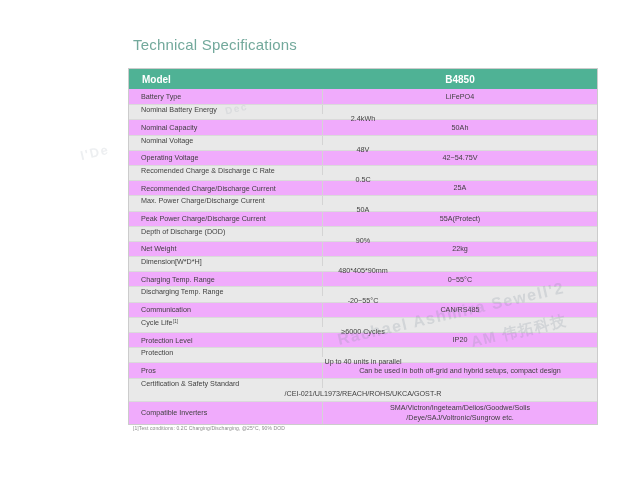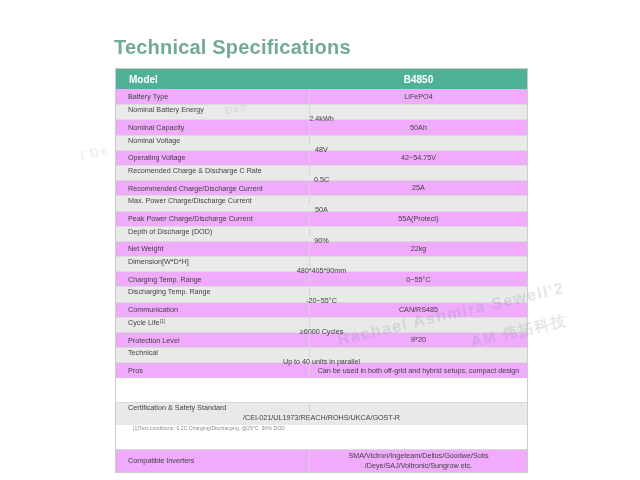--- a/index.html
+++ b/index.html
@@ -2,43 +2,43 @@
 <html><head>
 <meta charset="utf-8">
 <style>
   html,body{margin:0;padding:0;}
   body{
     width:640px;height:480px;position:relative;overflow:hidden;
     background:#ffffff;
     font-family:"Liberation Sans", sans-serif;
   }
   .page-title{
-    position:absolute;left:114px;top:36px;
-    font-size:20px;font-weight:700;color:var(--title-color,#73a99c);
+    position:absolute;left:133px;top:36px;
+    font-size:15px;font-weight:400;color:var(--title-color,#73a99c);
     letter-spacing:0.2px;
   }
   .spec-table{
-    position:absolute;left:115px;top:68px;width:413px;
+    position:absolute;left:128px;top:68px;width:470px;
     border:1px solid #cccccc;box-sizing:border-box;background:#ffffff;
   }
   .thead{
     display:flex;height:20px;align-items:center;
     background:var(--accent,#4fb295);color:#ffffff;
     font-size:10px;font-weight:bold;
   }
   .th-label{width:194px;padding-left:13px;box-sizing:border-box;}
   .th-value{flex:1;text-align:center;}
   .row{
     display:flex;height:15.2px;box-sizing:border-box;
     border-top:1px solid #dadada;
     font-size:7.2px;color:#3f3f3f;background:#f0abfc;
   }
   .row.first{border-top:none;}
   .row.alt{background:#e9e9e9;flex-direction:column;}
-  .row.tall{height:23px;margin-top:24px;}
+  .row.tall{height:23px;}
   .cell-label{
     width:194px;padding-left:12px;box-sizing:border-box;
     border-right:1px solid #d4d4d4;
     display:flex;align-items:center;
   }
   .cell-label sup{font-size:4.5px;line-height:1;margin-left:0.5px;}
   .cell-value{
     flex:1;display:flex;flex-direction:column;justify-content:center;
     text-align:center;white-space:nowrap;line-height:9.5px;
   }
@@ -129,21 +129,21 @@
       </div>
       <div class="row alt">
         <div class="cell-label">Cycle Life<sup>[1]</sup></div>
         <div class="cell-value">≥6000 Cycles</div>
       </div>
       <div class="row">
         <div class="cell-label">Protection Level</div>
         <div class="cell-value">IP20</div>
       </div>
       <div class="row alt">
-        <div class="cell-label">Technical</div>
+        <div class="cell-label">Protection</div>
         <div class="cell-value">Up to 40 units in parallel</div>
       </div>
       <div class="row">
         <div class="cell-label">Pros</div>
         <div class="cell-value">Can be used in both off-grid and hybrid setups, compact design</div>
       </div>
       <div class="row alt tall">
         <div class="cell-label">Certification &amp; Safety Standard</div>
         <div class="cell-value">
           <div>/CEI-021/UL1973/REACH/ROHS/UKCA/GOST-R</div>

